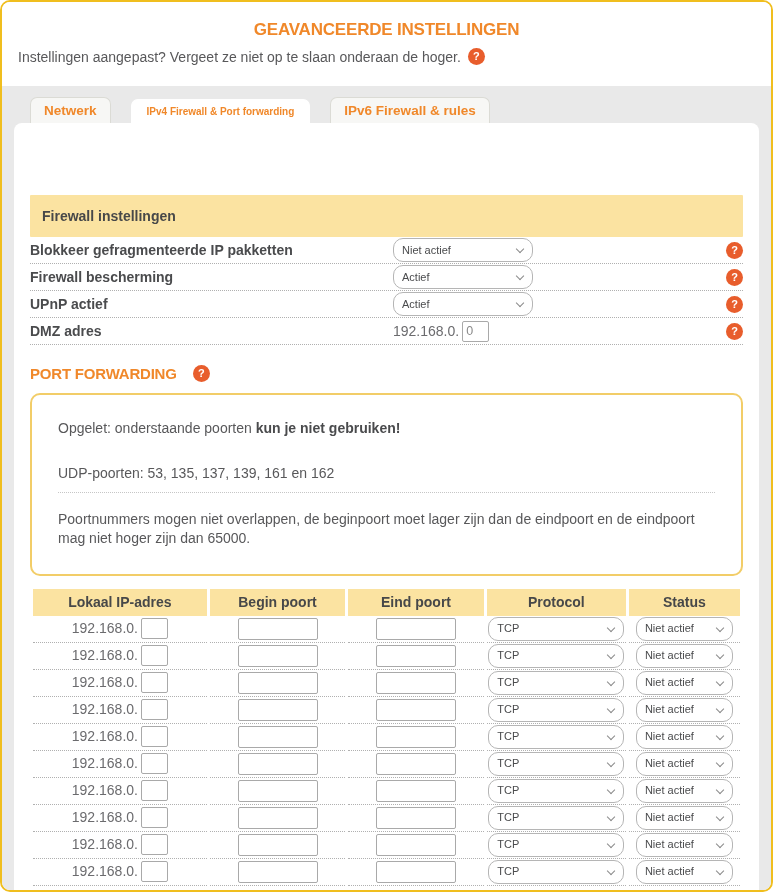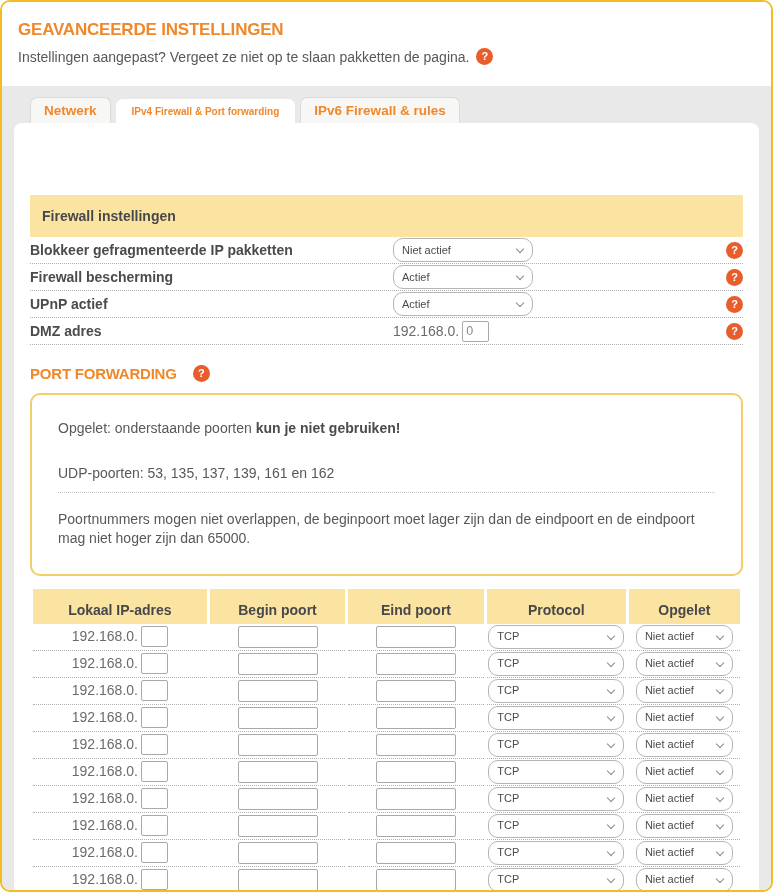--- a/index.html
+++ b/index.html
@@ -7,35 +7,35 @@
   body { font-family:"Liberation Sans","DejaVu Sans",sans-serif; color:#58585a; }
 
   .page {
     width:773px; height:892px; margin:0;
     border:2px solid #f0be1e; border-radius:10px;
     background:#fff; overflow:hidden;
     display:flex; flex-direction:column;
   }
 
   
-  .page-header { background:#fff; padding:18px 16px 12px 16px; height:84px; flex:0 0 auto; }
+  .page-header { background:#fff; padding:18px 16px 12px 16px; height:84px; flex:0 0 auto;text-align:center; }
   .page-title { color:#f0882a; font-weight:bold; font-size:17px; letter-spacing:-0.2px; margin:0 0 8px 0; }
   .page-intro { font-size:14px; color:#58585a; display:flex; align-items:center; gap:7px; }
 
   .help {
     display:inline-flex; width:17px; height:17px; flex:0 0 17px;
     border-radius:50%; background:#e85d2c; color:#fff;
     font-size:11px; font-weight:bold; align-items:center; justify-content:center;
     line-height:1; user-select:none;
   }
 
   
   .gray-zone { background:#e9e9e9; flex:1 1 auto; display:flex; flex-direction:column; }
 
-  .tabs { display:flex; gap:5px; padding:11px 0 0 28px; align-items:flex-end; }
+  .tabs { display:flex; gap:20px; padding:11px 0 0 28px; align-items:flex-end; }
   .tab {
     background:#f7f7f5; border:1px solid #dbdbd5; border-bottom:none;
     border-radius:7px 7px 0 0; padding:5px 13px 5px 13px;
     color:#f0882a; font-weight:bold; font-size:13.5px; cursor:pointer; white-space:nowrap;
   }
   .tab.active { background:#fff; border-color:#fff; font-size:10px; padding:6px 15px 6px 15px; }
 
   .panel {
     background:#fff; border-radius:8px; margin:0 12px;
     padding:36px 16px 14px 16px; flex:0 0 auto;
@@ -89,21 +89,21 @@
     border:2px solid #f2cd68; border-radius:10px; margin-top:11px;
     padding:7px 18px 9px 18px;
   }
   .warn-box p { margin:8px; padding:9px 0; font-size:14px; color:#58585a; line-height:1.35; }
   .warn-box p.sep { border-bottom:1px dotted #c6c6c6; }
   .warn-bold { font-weight:bold; color:#4a4b4d; }
 
   table.pf { width:100%; border-collapse:separate; border-spacing:3px 0; margin-top:13px; }
   table.pf th {
     background:#fbe3a1; color:#474849; font-size:14px; font-weight:bold;
-    padding:13px 0 6px 0; text-align:center;
+    padding:5px 0 6px 0; text-align:center;
   }
   table.pf td {
     text-align:center; vertical-align:middle; height:27px;
     border-bottom:1px dotted #b0b0b0; padding:1px 0;
   }
 
   
   .save-row { text-align:right; padding:17px 12px 0 0; }
   .save-btn {
     background:#e85d2c; color:#fff; border:none; border-radius:7px;
@@ -112,21 +112,21 @@
   }
 </style>
 </head>
 <body>
 
 <div class="page">
 
   <div class="page-header">
     <div class="page-title">GEAVANCEERDE INSTELLINGEN</div>
     <div class="page-intro">
-      <span>Instellingen aangepast? Vergeet ze niet op te slaan pakketten de pagina.</span>
+      <span>Instellingen aangepast? Vergeet ze niet op te slaan onderaan de hoger.</span>
       <span class="help">?</span>
     </div>
   </div>
 
   <div class="gray-zone">
 
     <div class="tabs">
       <div class="tab">Netwerk</div>
       <div class="tab active">IPv4 Firewall &amp; Port forwarding</div>
       <div class="tab">IPv6 Firewall &amp; rules</div>
@@ -206,21 +206,21 @@
             <col style="width:19.5%">
             <col style="width:20%">
             <col style="width:16%">
         </colgroup>
         <thead>
           <tr>
             <th>Lokaal IP-adres</th>
             <th>Begin poort</th>
             <th>Eind poort</th>
             <th>Protocol</th>
-            <th>Opgelet</th>
+            <th>Status</th>
           </tr>
         </thead>
         <tbody id="pf-tbody">
           <tr>
             <td>
               <span class="ip-prefix">192.168.0.</span><input type="text" class="ip-input" value="" style="">
             </td>
             <td><input type="text" class="port-input" value="" style=""></td>
             <td><input type="text" class="port-input" value="" style=""></td>
             <td>

